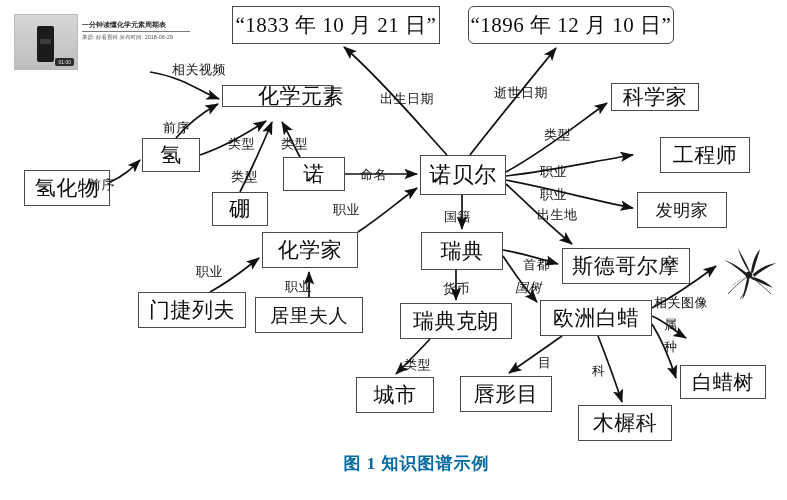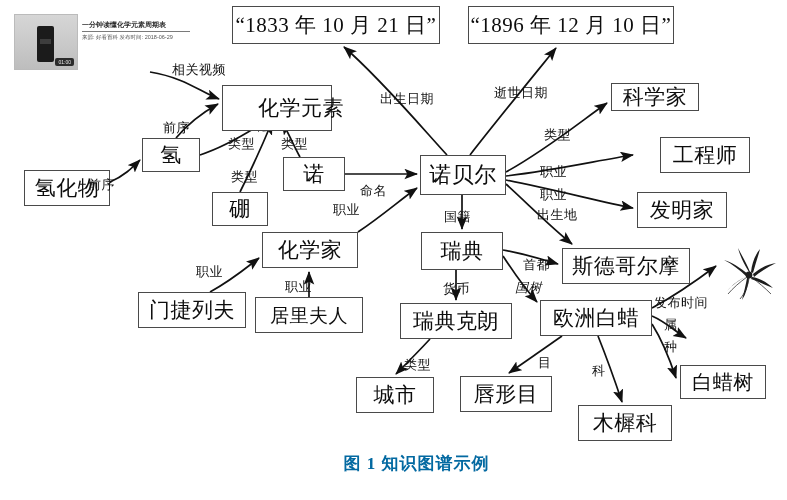--- a/index.html
+++ b/index.html
@@ -171,60 +171,60 @@
     </g>
     <g stroke="#2a2a2a" stroke-width="0.9" fill="none" opacity="0.85">
       <path d="M31,34 C30,42 27,49 22,55"></path>
       <path d="M33,33 C40,38 47,44 53,50"></path>
       <path d="M29,33 C22,38 15,44 10,50"></path>
     </g>
   </svg>
 
   <div id="caption">图 1    知识图谱示例</div>
 <div class="node" style="left: 232px; top: 6px; width: 208px; height: 38px; font-size: 21px;">“1833 年 10 月 21 日”</div>
-    <div class="node" style="left: 468px; top: 6px; width: 206px; height: 38px; font-size: 21px;">“1896 年 12 月 10 日”</div>
-    <div class="node" style="left: 222px; top: 85px; width: 110px; height: 46px; font-size: 21px; padding-left: 48px;">化学元素</div>
+    <div class="node" style="left: 468px; top: 6px; width: 206px; height: 38px; font-size: 21px; border-radius: 6px;">“1896 年 12 月 10 日”</div>
+    <div class="node" style="left: 222px; top: 85px; width: 110px; height: 22px; font-size: 21px; padding-left: 48px;">化学元素</div>
     <div class="node" style="left: 142px; top: 138px; width: 58px; height: 34px; font-size: 21px;">氢</div>
     <div class="node" style="left: 24px; top: 170px; width: 86px; height: 36px; font-size: 21px;">氢化物</div>
     <div class="node" style="left: 212px; top: 192px; width: 56px; height: 34px; font-size: 21px;">硼</div>
     <div class="node" style="left: 283px; top: 157px; width: 62px; height: 34px; font-size: 21px;">诺</div>
     <div class="node" style="left: 420px; top: 155px; width: 86px; height: 40px; font-size: 22px;">诺贝尔</div>
     <div class="node" style="left: 611px; top: 83px; width: 88px; height: 28px; font-size: 21px;">科学家</div>
     <div class="node" style="left: 637px; top: 137px; width: 90px; height: 36px; font-size: 21px; margin-left: 23px;">工程师</div>
-    <div class="node" style="left: 637px; top: 192px; width: 90px; height: 36px; font-size: 21px;">发明家</div>
+    <div class="node" style="left: 637px; top: 192px; width: 90px; height: 36px; font-size: 17px;">发明家</div>
     <div class="node" style="left: 262px; top: 232px; width: 96px; height: 36px; font-size: 21px;">化学家</div>
     <div class="node" style="left: 138px; top: 292px; width: 108px; height: 36px; font-size: 21px;">门捷列夫</div>
     <div class="node" style="left: 255px; top: 297px; width: 108px; height: 36px; font-size: 19px;">居里夫人</div>
     <div class="node" style="left: 421px; top: 232px; width: 82px; height: 38px; font-size: 21px;">瑞典</div>
     <div class="node" style="left: 400px; top: 303px; width: 112px; height: 36px; font-size: 21px;">瑞典克朗</div>
     <div class="node" style="left: 562px; top: 248px; width: 128px; height: 36px; font-size: 21px;">斯德哥尔摩</div>
     <div class="node" style="left: 540px; top: 300px; width: 112px; height: 36px; font-size: 21px;">欧洲白蜡</div>
     <div class="node" style="left: 356px; top: 377px; width: 78px; height: 36px; font-size: 21px;">城市</div>
     <div class="node" style="left: 460px; top: 376px; width: 92px; height: 36px; font-size: 21px;">唇形目</div>
     <div class="node" style="left: 578px; top: 405px; width: 94px; height: 36px; font-size: 21px;">木樨科</div>
     <div class="node" style="left: 680px; top: 365px; width: 86px; height: 34px; font-size: 20px;">白蜡树</div>
     <div class="elabel" style="left: 172px; top: 63px;">相关视频</div>
     <div class="elabel" style="left: 163px; top: 121px;">前序</div>
     <div class="elabel" style="left: 88px; top: 178px;">前序</div>
     <div class="elabel" style="left: 228px; top: 137px;">类型</div>
     <div class="elabel" style="left: 281px; top: 137px;">类型</div>
     <div class="elabel" style="left: 231px; top: 170px;">类型</div>
-    <div class="elabel" style="left: 360px; top: 168px; margin-top: 16px;">命名</div>
+    <div class="elabel" style="left: 360px; top: 168px;">命名</div>
     <div class="elabel" style="left: 380px; top: 92px;">出生日期</div>
     <div class="elabel" style="left: 494px; top: 86px;">逝世日期</div>
     <div class="elabel" style="left: 544px; top: 128px;">类型</div>
     <div class="elabel" style="left: 540px; top: 165px;">职业</div>
     <div class="elabel" style="left: 540px; top: 188px;">职业</div>
     <div class="elabel" style="left: 537px; top: 208px;">出生地</div>
     <div class="elabel" style="left: 333px; top: 203px;">职业</div>
     <div class="elabel" style="left: 196px; top: 265px;">职业</div>
     <div class="elabel" style="left: 285px; top: 280px;">职业</div>
     <div class="elabel" style="left: 444px; top: 210px;">国籍</div>
     <div class="elabel" style="left: 443px; top: 282px;">货币</div>
     <div class="elabel" style="left: 523px; top: 258px;">首都</div>
     <div class="elabel" style="left: 515px; top: 281px; font-style: italic;">国树</div>
     <div class="elabel" style="left: 404px; top: 358px;">类型</div>
     <div class="elabel" style="left: 538px; top: 356px;">目</div>
     <div class="elabel" style="left: 592px; top: 364px;">科</div>
-    <div class="elabel" style="left: 654px; top: 296px;">发布时间</div>
+    <div class="elabel" style="left: 654px; top: 296px;">相关图像</div>
     <div class="elabel" style="left: 664px; top: 318px;">属</div>
     <div class="elabel" style="left: 664px; top: 340px;">种</div>
   </div>
 
 </body></html>

